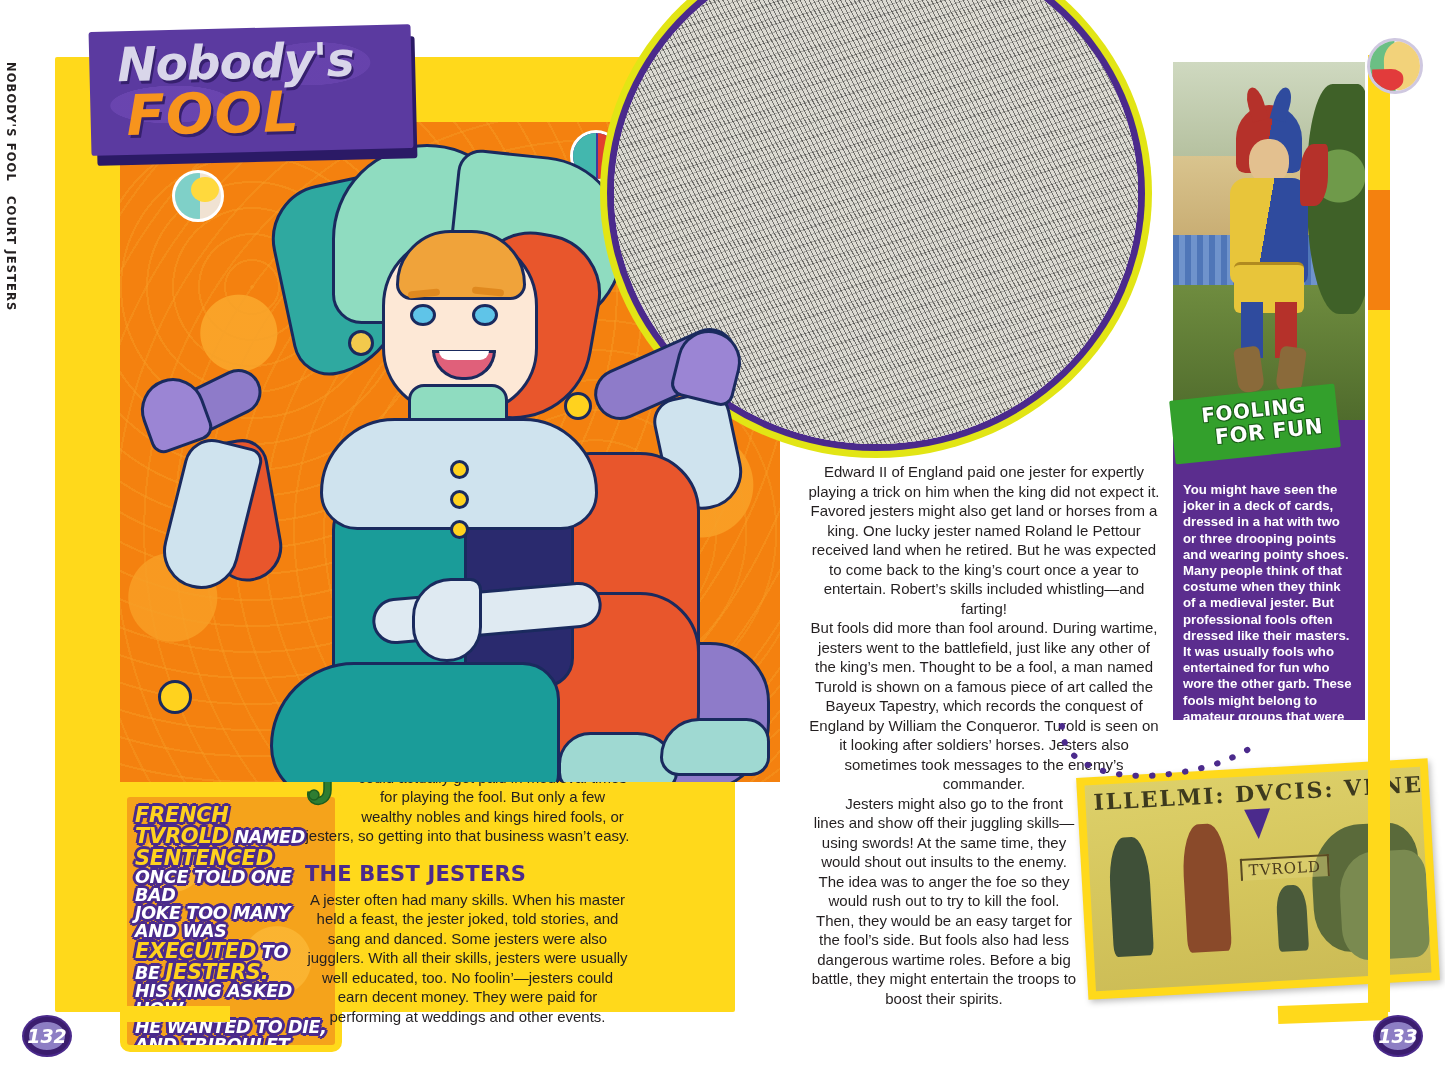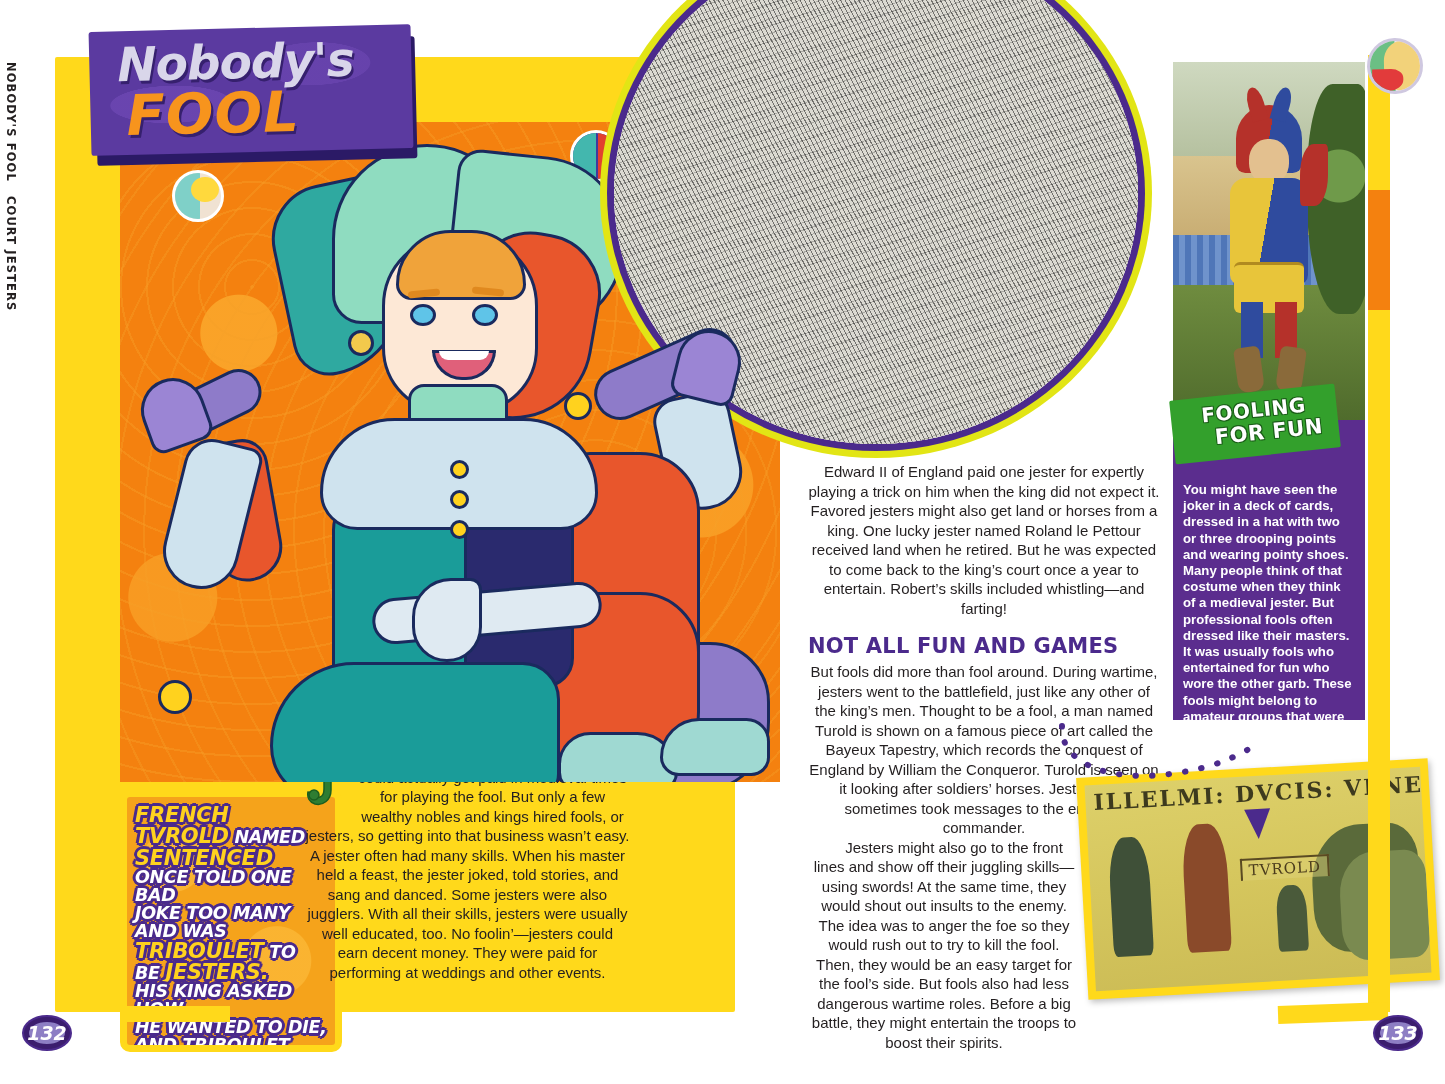--- a/index.html
+++ b/index.html
@@ -369,21 +369,21 @@
     position:absolute; left:47%; top:16%; width:0; height:0;
     border-left:13px solid transparent; border-right:13px solid transparent;
     border-top:30px solid #4b2a8c; z-index:5;
   }
 
   
   .dots { position:absolute; left:1020px; top:718px; width:240px; height:80px; z-index:4;}
 
   
   .pagenum {
-    position:absolute; width:46px; height:32px; border-radius:50%;
+    position:absolute; width:46px; height:38px; border-radius:50%;
     background:#8d7ec4; border:5px solid #3b1d6e;
     display:flex; align-items:center; justify-content:center;
     color:#ffffff; font-family:"DejaVu Sans", sans-serif;
     font-weight:bold; font-size:19px; font-style:italic;
     box-shadow: 0 0 0 2px #4b2a8c;
   }
   .pn-left  { left:24px;   top:1017px; }
   .pn-right { left:1375px; top:1017px; }
 
   
@@ -452,21 +452,21 @@
     </div>
 
     <div class="factbox">
       <div class="factbox-text">
         <span class="hl big">FRENCH</span><br>
         <span class="hl big">TVROLD</span> NAMED<br>
         <span class="hl big">SENTENCED</span><br>
         ONCE TOLD ONE BAD<br>
         JOKE TOO MANY<br>
         AND WAS<br>
-        <span class="hl big">TRIBOULET</span> TO<br>
+        <span class="hl big">EXECUTED</span> TO<br>
         BE <span class="hl big">JESTERS.</span><br>
         HIS KING ASKED HOW<br>
         HE WANTED TO DIE,<br>
         AND TRIBOULET SAID,<br>
         <br>
         THE KING LET<br>
         HIM LIVE.
       </div>
     </div>
   </div>
@@ -486,20 +486,21 @@
     <div class="dropcap-para">
       <div class="dropcap">
         <svg viewBox="0 0 42 58" width="42" height="58" aria-hidden="true">
           <path d="M12 4 h20 v6 h-6 v30 c0 10 -8 16 -16 14 c-6 -2 -8 -7 -7 -12 l7 1 c0 3 2 5 5 4 c3 -1 4 -4 4 -8 V10 h-7 z" fill="#2e7d32" stroke="#1b5e20" stroke-width="1.5"></path>
           <circle cx="9" cy="45" r="5" fill="#2e7d32" stroke="#1b5e20" stroke-width="1.5"></circle>
           <path d="M16 12 h8 M16 18 h8 M16 24 h8 M16 30 h8" stroke="#a5d6a7" stroke-width="1.4"></path>
         </svg>
       </div>
       <div class="body-text">est in case you were wondering—you could actually get paid in medieval times for playing the fool. But only a few wealthy nobles and kings hired fools, or jesters, so getting into that business wasn’t easy.</div>
     </div>
+    <div class="section-head">THE BEST JESTERS</div>
     <div class="body-text">A jester often had many skills. When his master held a feast, the jester joked, told stories, and sang and danced. Some jesters were also jugglers. With all their skills, jesters were usually well educated, too. No foolin’—jesters could earn decent money. They were paid for performing at weddings and other events.</div>
   </div>
 
   <div class="circle-wrap">
     <div class="circle-outer"></div>
     <div class="circle-purple"></div>
     <div class="circle-img">
       <div class="engrave">
         <div class="hatch"></div>
         <svg viewBox="0 0 520 500" width="100%" height="100%" preserveAspectRatio="xMidYMid slice" aria-hidden="true">
@@ -590,21 +591,20 @@
           </g>
 
           <path d="M10 390 q60 -24 110 4 l-6 26 q-56 -20 -104 -4z" fill="url(#eng)" opacity=".85"></path>
         </svg>
       </div>
     </div>
   </div>
 
   <div class="col-right">
     <div class="body-text">Edward II of England paid one jester for expertly playing a trick on him when the king did not expect it. Favored jesters might also get land or horses from a king. One lucky jester named Roland le Pettour received land when he retired. But he was expected to come back to the king’s court once a year to entertain. Robert’s skills included whistling—and farting!</div>
-    <div class="section-head">NOT ALL FUN AND GAMES</div>
     <div class="body-text">But fools did more than fool around. During wartime, jesters went to the battlefield, just like any other of the king’s men. Thought to be a fool, a man named Turold is shown on a famous piece of art called the Bayeux Tapestry, which records the conquest of England by William the Conqueror. Turold is seen on it looking after soldiers’ horses. Jesters also sometimes took messages to the enemy’s commander.</div>
     <div class="body-text indent" style="width:272px">Jesters might also go to the front lines and show off their juggling skills—using swords! At the same time, they would shout out insults to the enemy. The idea was to anger the foe so they would rush out to try to kill the fool. Then, they would be an easy target for the fool’s side. But fools also had less dangerous wartime roles. Before a big battle, they might entertain the troops to boost their spirits.</div>
   </div>
 
   <div class="manuscript">
     <div class="ms-sky"></div>
       <div class="ms-wall"></div>
     <div class="ms-water"></div>
       <div class="ms-grass"></div>
     <div class="ms-bush"></div>

